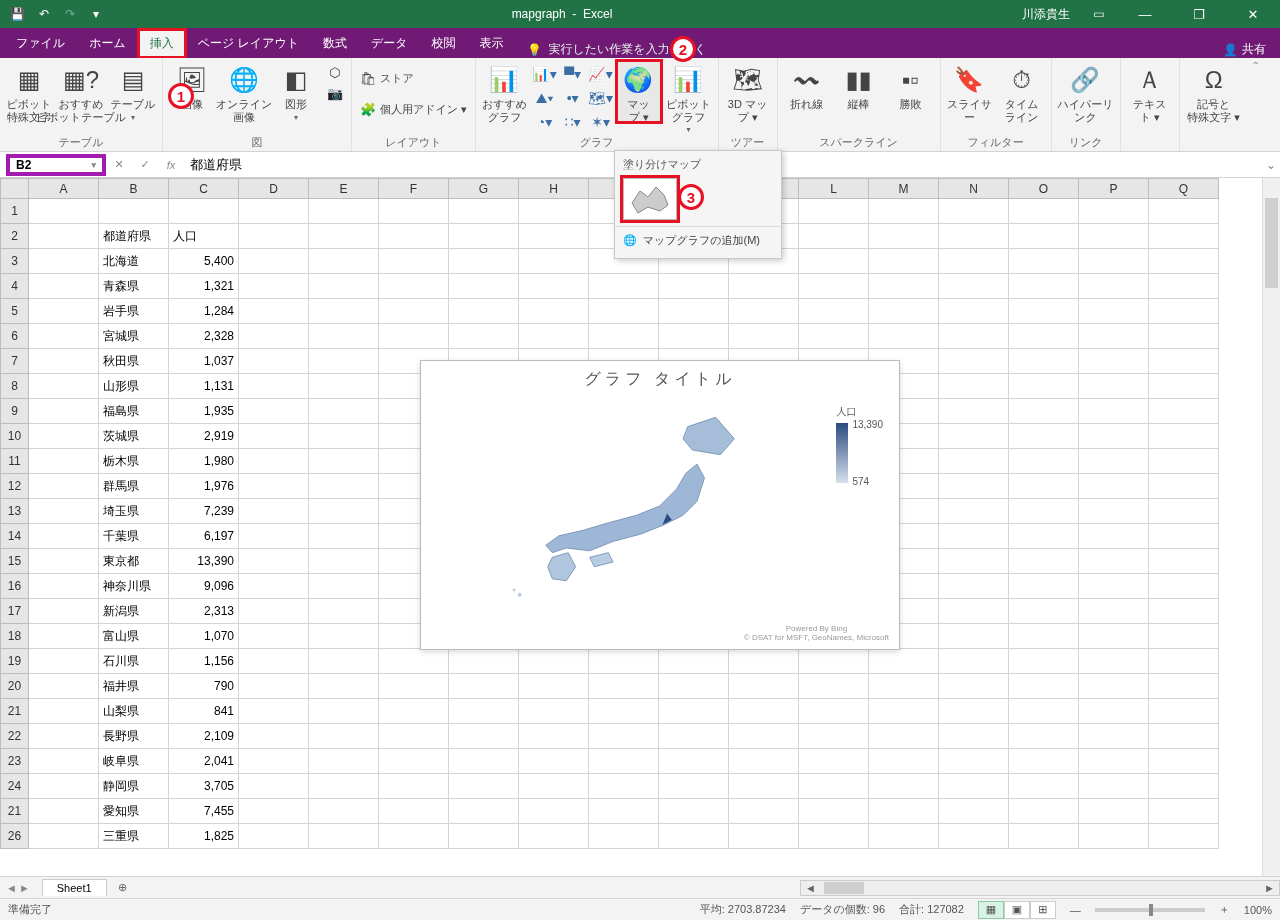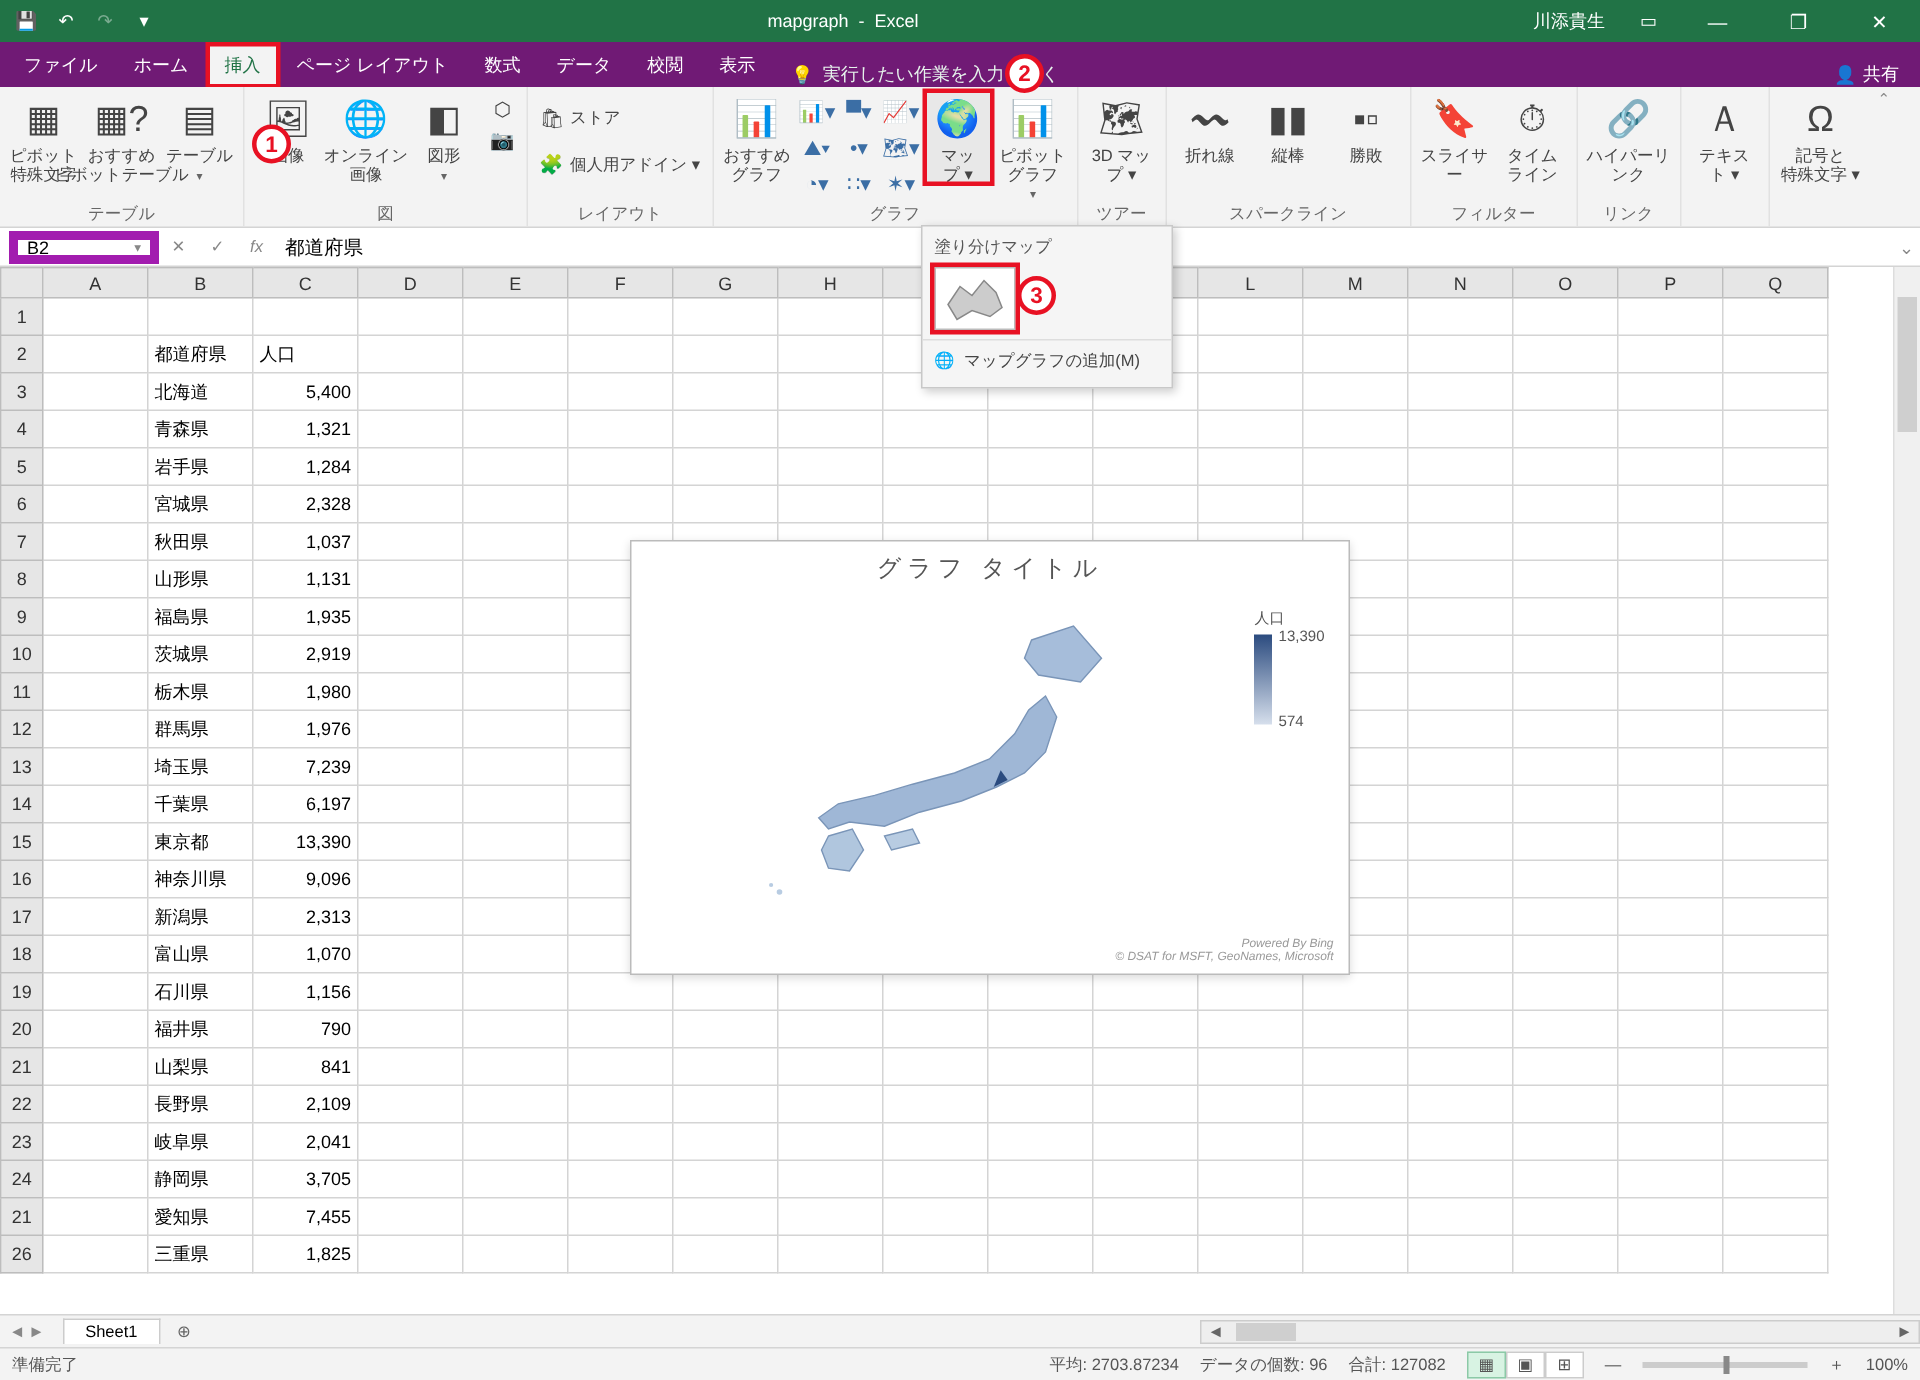--- a/index.html
+++ b/index.html
@@ -46,39 +46,39 @@
   .map-dropdown .hdr { font-size:11px; color:#555; padding:2px 8px 4px; }
   .map-thumb { width:54px; height:42px; margin:2px 8px 6px; border:1px solid #bbb; background:#fff; display:flex; align-items:center; justify-content:center; outline:3px solid #e81123;}
   .map-thumb svg { width:40px; height:32px; }
   .map-add { padding:6px 8px; font-size:11px; color:#444; border-top:1px solid #ddd; display:flex; align-items:center; gap:6px;}
 
   
   .callout { position:absolute; width:26px; height:26px; border:3px solid #e81123; border-radius:50%; background:#fff; color:#e81123; font-weight:bold; display:flex; align-items:center; justify-content:center; font-size:15px; z-index:60;}
 
   
   .name-formula { height:26px; border-bottom:1px solid #d4d4d4; display:flex; align-items:center; background:#fff;}
-  .name-box { width:100px; height:22px; border:6px solid #a21caf; margin-left:6px; padding:0 6px; display:flex; align-items:center; justify-content:space-between; font-size:12px;}
+  .name-box { width:100px; height:22px; border:4px solid #a21caf; margin-left:6px; padding:0 6px; display:flex; align-items:center; justify-content:space-between; font-size:12px;font-weight:bold;}
   .fx-btn { width:26px; text-align:center; color:#888; font-size:11px;}
   .formula-input { flex:1; height:22px; border:none; padding:0 6px; font-size:13px; outline:none;}
 
   
   .grid-wrap { position:relative; height:calc(920px - 28px - 30px - 94px - 26px - 22px - 22px); overflow:hidden;}
   table.grid { border-collapse:collapse; table-layout:fixed; }
   table.grid th, table.grid td { border:1px solid #d4d4d4; height:25px; font-size:12px; padding:0 4px; background:#fff;}
   table.grid thead th { background:#e6e6e6; font-weight:normal; text-align:center; color:#333; height:20px; border-color:#bdbdbd;}
   table.grid .rowhdr { background:#e6e6e6; text-align:center; width:28px; color:#333; border-color:#bdbdbd;}
   table.grid .corner { background:#e6e6e6; width:28px; border-color:#bdbdbd;}
   .num { text-align:right; }
 
   
   .chart-obj { position:absolute; left:420px; top:182px; width:480px; height:290px; background:#fff; border:1px solid #bbb; box-shadow:0 2px 6px rgba(0,0,0,.15);}
   .chart-title { text-align:center; font-size:16px; color:#555; padding-top:8px; letter-spacing:4px;}
   .legend { position:absolute; right:16px; top:44px; font-size:10px; color:#555;}
   .legend .bar { width:12px; height:60px; background:linear-gradient(#2b4b7f,#d6dfec); margin:4px 0;}
-  .chart-credit { position:absolute; bottom:6px; right:10px; font-size:8px; color:#999; text-align:right; line-height:1.2;font-style:italic;}
+  .chart-credit { position:absolute; bottom:6px; right:10px; font-size:8px; color:#999; text-align:center; line-height:1.2;}
 
   
   .sheet-tabs { height:22px; background:#f3f3f3; border-top:1px solid #d4d4d4; display:flex; align-items:center; font-size:11px;}
   .sheet-nav { display:flex; gap:2px; padding:0 6px; color:#888;}
   .sheet-tab { padding:2px 14px; background:#fff; border:1px solid #ccc; border-bottom:none; margin-left:6px;}
   .sheet-add { width:20px; text-align:center; color:#666; margin-left:6px;}
   .hscroll { margin-left:auto; width:480px; height:16px; background:#eee; border:1px solid #ccc; display:flex; align-items:center;}
   .hscroll .thumb{ width:40px; height:12px; background:#cfcfcf; margin-left:4px;}
   .hscroll .rarr{ margin-left:auto; padding:0 4px; color:#666;}
 

